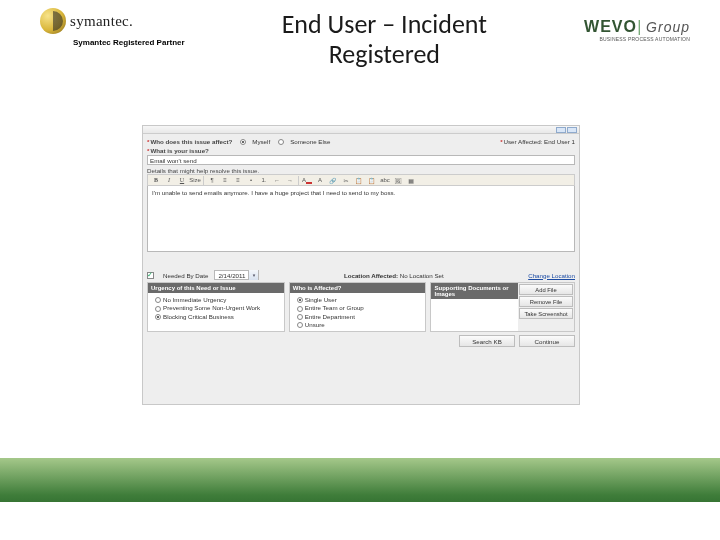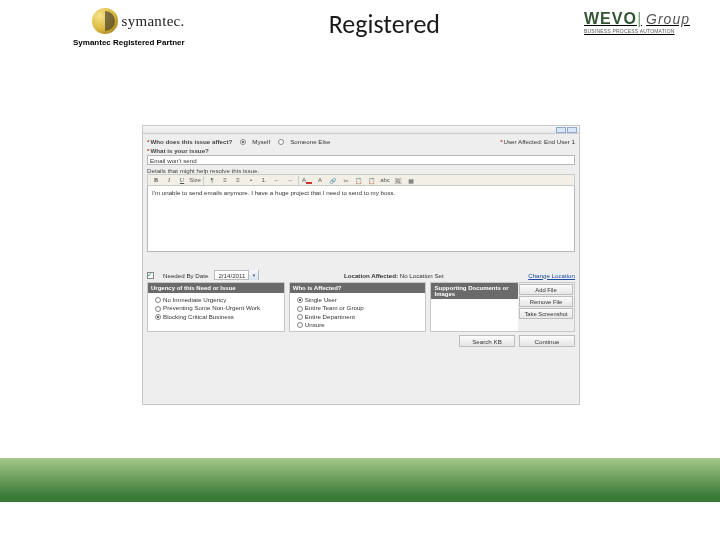--- a/index.html
+++ b/index.html
@@ -7,33 +7,33 @@
     width: 720px; height: 540px;
     font-family: Tahoma, Arial, sans-serif;
     background: #fff;
     position: relative;
     overflow: hidden;
   }
   .header {
     display: flex; align-items: flex-start; justify-content: space-between;
     padding: 8px 30px 4px 40px;
   }
-  .logo-left { display: flex; flex-direction: column; align-items: flex-end; }
+  .logo-left { display: flex; flex-direction: column; align-items: flex-start; }
   .sym-row { display:flex; align-items:center; gap:4px;}
   .sym-yy { width:26px; height:26px; border-radius:50%; background: radial-gradient(circle at 30% 30%, #f7e38a, #d9b63a 55%, #8a6d1b 95%); position:relative; }
   .sym-yy::after{content:"";position:absolute;left:3px;top:3px;width:20px;height:20px;border-radius:50%;
     background: conic-gradient(#222 0 180deg, transparent 180deg 360deg); opacity:.55;}
   .sym-name { font-family: Georgia, serif; font-size:15px; color:#222; letter-spacing:.3px;}
   .sym-sub { font-size:8px; font-weight:bold; margin-top:4px; color:#000;padding-left:33px;}
   .title-main {
     font-family: Calibri, Arial, sans-serif;
     font-size: 26px; color: #1a1a1a; text-align:center;
     line-height: 1.15; margin-top: 2px;
   }
-  .logo-right { display:flex; flex-direction:column; align-items:flex-start; margin-top:2px;text-decoration:underline;}
+  .logo-right { display:flex; flex-direction:column; align-items:flex-end; margin-top:10px;}
   .wevo { font-size:16px; font-weight:bold; letter-spacing:1px; color:#353;}
   .wevo i{ color:#7a7; font-weight:normal;}
   .wevo .g{ font-style:italic; font-weight:normal; color:#555; font-size:14px; margin-left:4px;}
   .wevo-sub{ font-size:5px; color:#555; letter-spacing:.2px;}
 
   .app-window {
     position:absolute;
     left: 142px; top: 125px;
     width: 438px; height: 280px;
     background: #eeeeee;
@@ -117,20 +117,21 @@
 
 <div class="header">
   <div class="logo-left">
     <div class="sym-row">
       <span class="sym-yy"></span>
       <span class="sym-name">symantec.</span>
     </div>
     <span class="sym-sub">Symantec Registered Partner</span>
   </div>
   <div class="title-main">
+    <div>End User – Incident</div>
     <div>Registered</div>
   </div>
   <div class="logo-right">
     <div class="wevo">
       <span>WEVO</span><i>|</i><span class="g">Group</span>
     </div>
     <div class="wevo-sub">BUSINESS PROCESS AUTOMATION</div>
   </div>
 </div>
 

